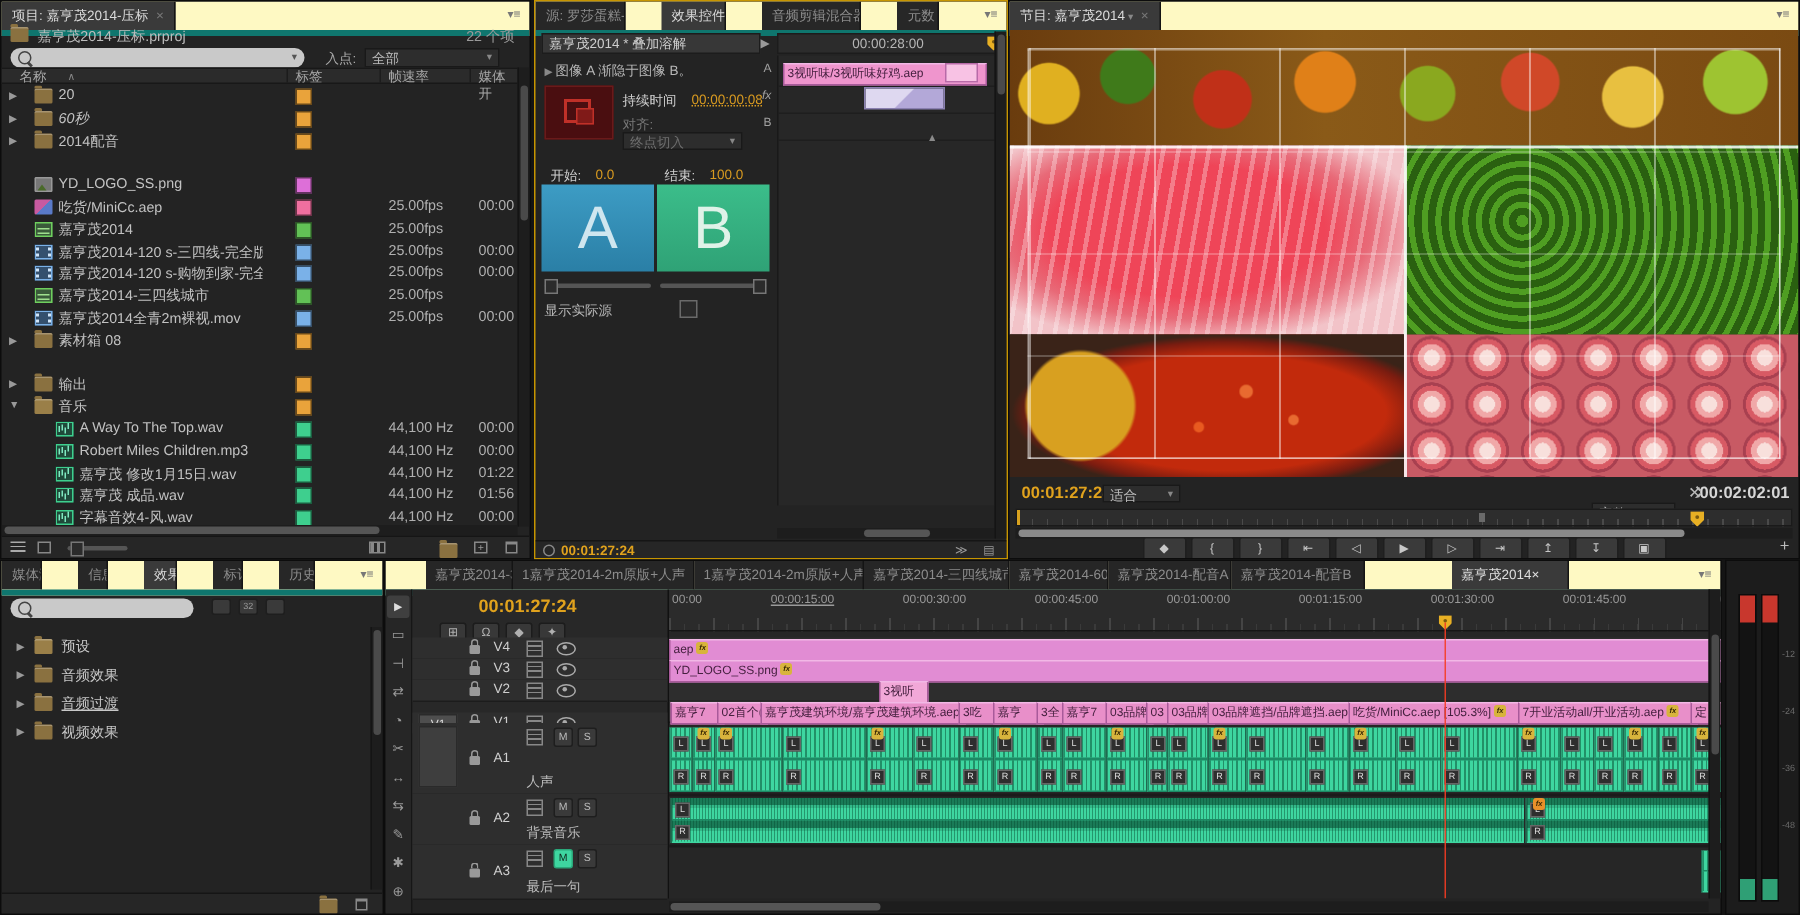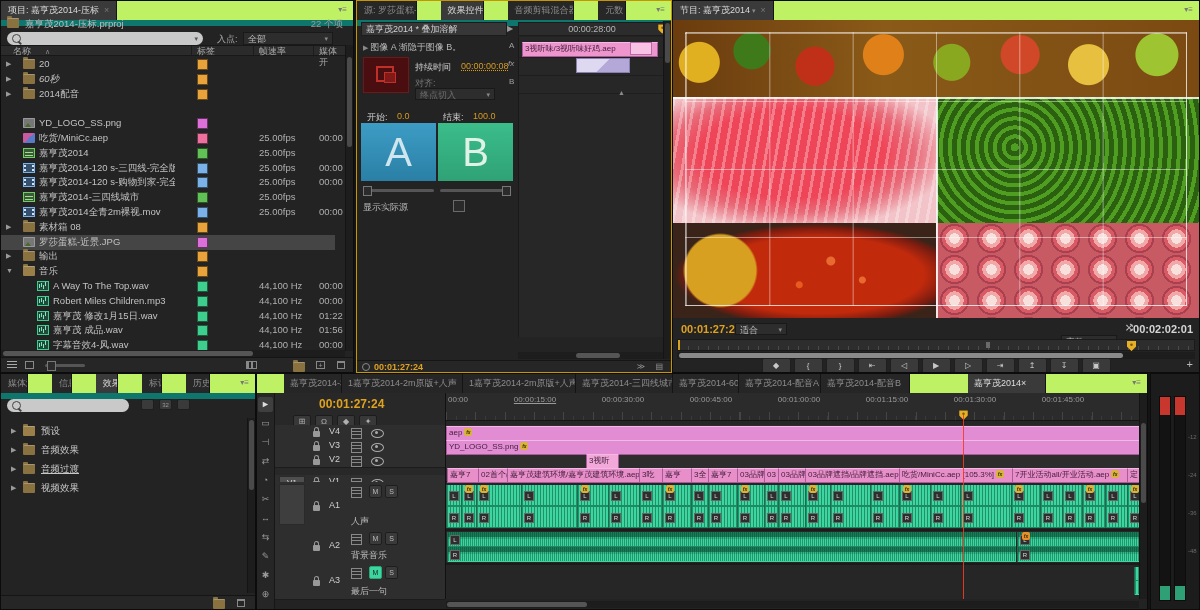--- a/index.html
+++ b/index.html
@@ -1,20 +1,20 @@
 <!DOCTYPE html>
 <html><head>
 <meta charset="utf-8">
 <style>
   html,body{margin:0;padding:0;}
   body{width:1200px;height:610px;background:#141414;font-family:"Liberation Sans",sans-serif;
        position:relative;overflow:hidden;color:#bfbfbf;font-size:10px;-webkit-font-smoothing:antialiased;}
   .panel{position:absolute;background:#232323;border:1px solid #0c0c0c;box-sizing:border-box;overflow:hidden;}
   .abs{position:absolute;box-sizing:border-box;}
-  .tabbar{position:absolute;left:0;top:0;right:0;height:19px;background:#bef264;display:flex;align-items:stretch;overflow:hidden;border-bottom:6px solid #0f766e;gap:24px;}
+  .tabbar{position:absolute;left:0;top:0;right:0;height:19px;background:#fef9c3;display:flex;align-items:stretch;overflow:hidden;border-bottom:4px solid #0f766e;gap:24px;}
   .tab{padding:0 7px;font-size:9px;line-height:18px;color:#8c8c8c;background:#272727;border-right:1px solid #141414;white-space:nowrap;overflow:hidden;}
   .tab.active{background:#3a3a3a;color:#dadada;}
   .tab .x{margin-left:5px;color:#777;}
   .panelmenu{margin-left:auto;color:#777;font-size:8px;line-height:18px;padding:0 6px;}
   .tc-orange{color:#e0a21d;font-weight:bold;}
   .tc-white{color:#d6d6d6;font-weight:bold;}
   .searchbox{background:#c9c9c9;border-radius:8px;color:#333;font-size:9px;line-height:13px;padding:0 5px;}
   .mag{display:inline-block;width:7px;height:7px;border:1.5px solid #444;border-radius:50%;position:relative;vertical-align:middle;}
   .mag:after{content:"";position:absolute;width:4px;height:1.5px;background:#444;transform:rotate(45deg);left:5px;top:7px;}
   .dd{background:#2d2d2d;border:1px solid #191919;color:#bbb;font-size:9px;line-height:12px;padding:0 4px;position:relative;}
@@ -166,25 +166,20 @@
         <div class="chip" style="left: 196px; top: 2px; background: rgb(122, 177, 232);"></div>
         <div style="position: absolute; left: 258px; top: 1px; color: rgb(176, 176, 176);">25.00fps</div>
         <div style="position: absolute; left: 318px; top: 1px; color: rgb(176, 176, 176);">00:00</div>
       </div>
       <div class="pp-row" style="top: 162.8px;">
         <div class="twirl">▶</div>
         <div class="fi fi-folder" style="left: 22px;"></div>
         <div style="position: absolute; left: 38px; top: 1px; right: 160px; overflow: hidden;">素材箱 08</div>
         <div class="chip" style="left: 196px; top: 2px; background: rgb(233, 163, 59);"></div>
       </div>
-      <div class="pp-row sel" style="top: 177.6px;">
-        <div class="fi fi-img" style="left: 22px;"></div>
-        <div style="position: absolute; left: 38px; top: 1px; right: 160px; overflow: hidden;">罗莎蛋糕-近景.JPG</div>
-        <div class="chip" style="left: 196px; top: 2px; background: rgb(221, 111, 216);"></div>
-      </div>
       <div class="pp-row" style="top: 192.4px;">
         <div class="twirl">▶</div>
         <div class="fi fi-folder" style="left: 22px;"></div>
         <div style="position: absolute; left: 38px; top: 1px; right: 160px; overflow: hidden;">输出</div>
         <div class="chip" style="left: 196px; top: 2px; background: rgb(233, 163, 59);"></div>
       </div>
       <div class="pp-row" style="top: 207.2px;">
         <div class="twirl">▼</div>
         <div class="fi fi-folder folder-open" style="left: 22px;"></div>
         <div style="position: absolute; left: 38px; top: 1px; right: 160px; overflow: hidden;">音乐</div>

